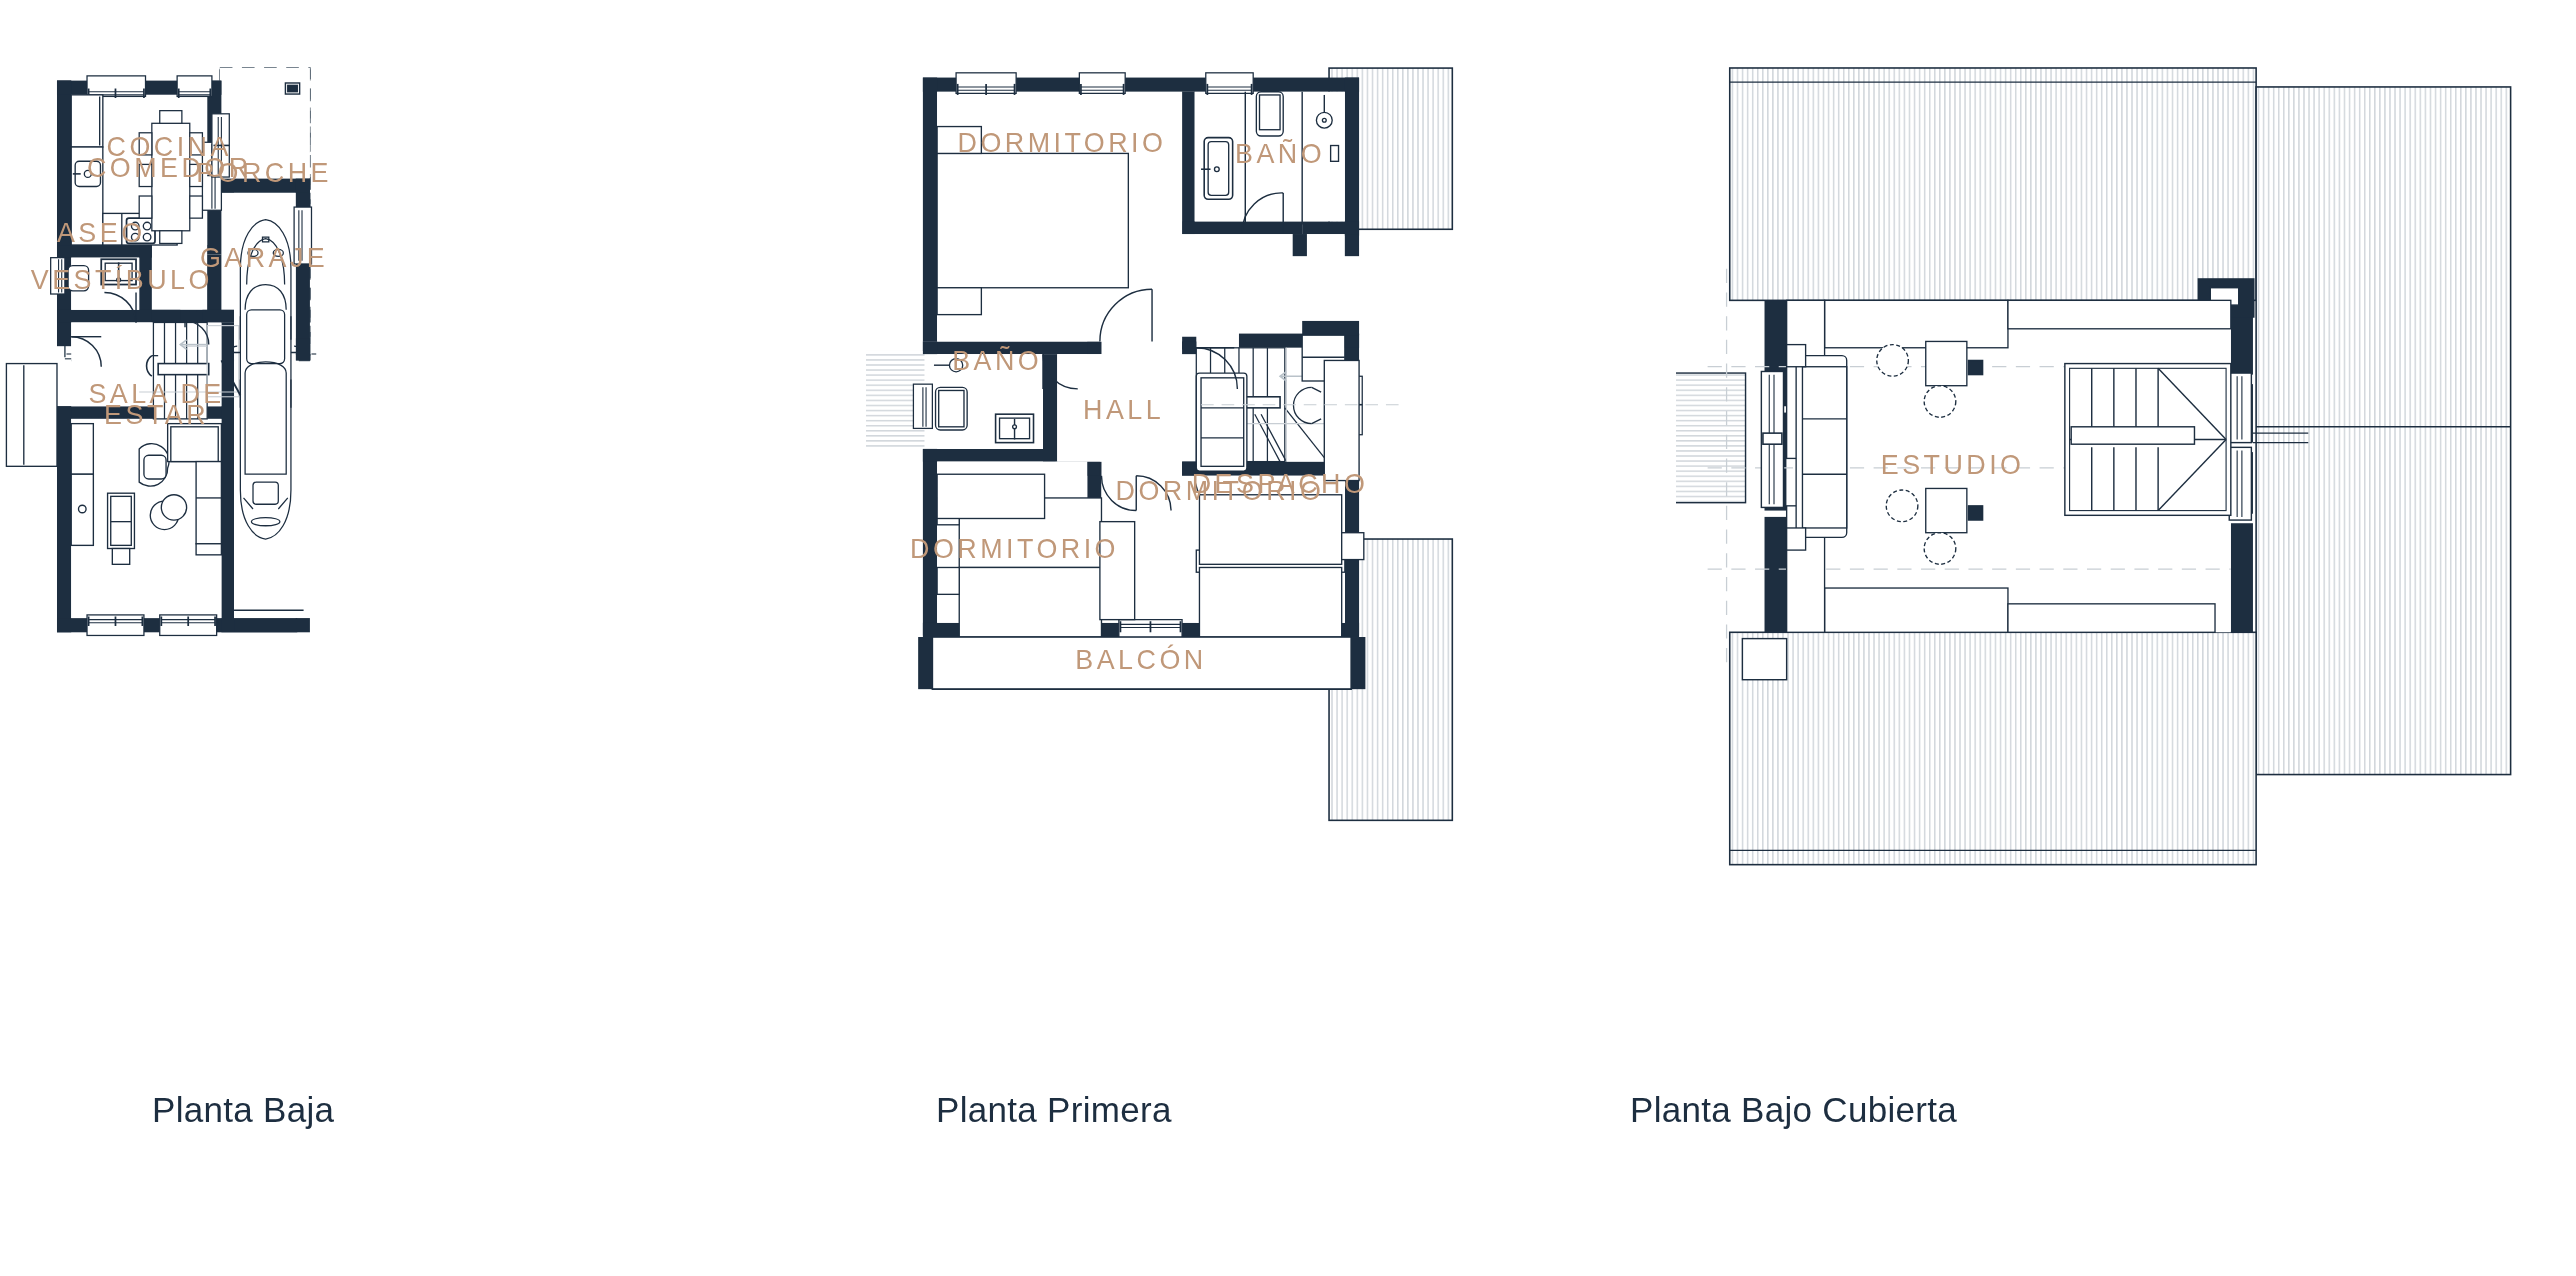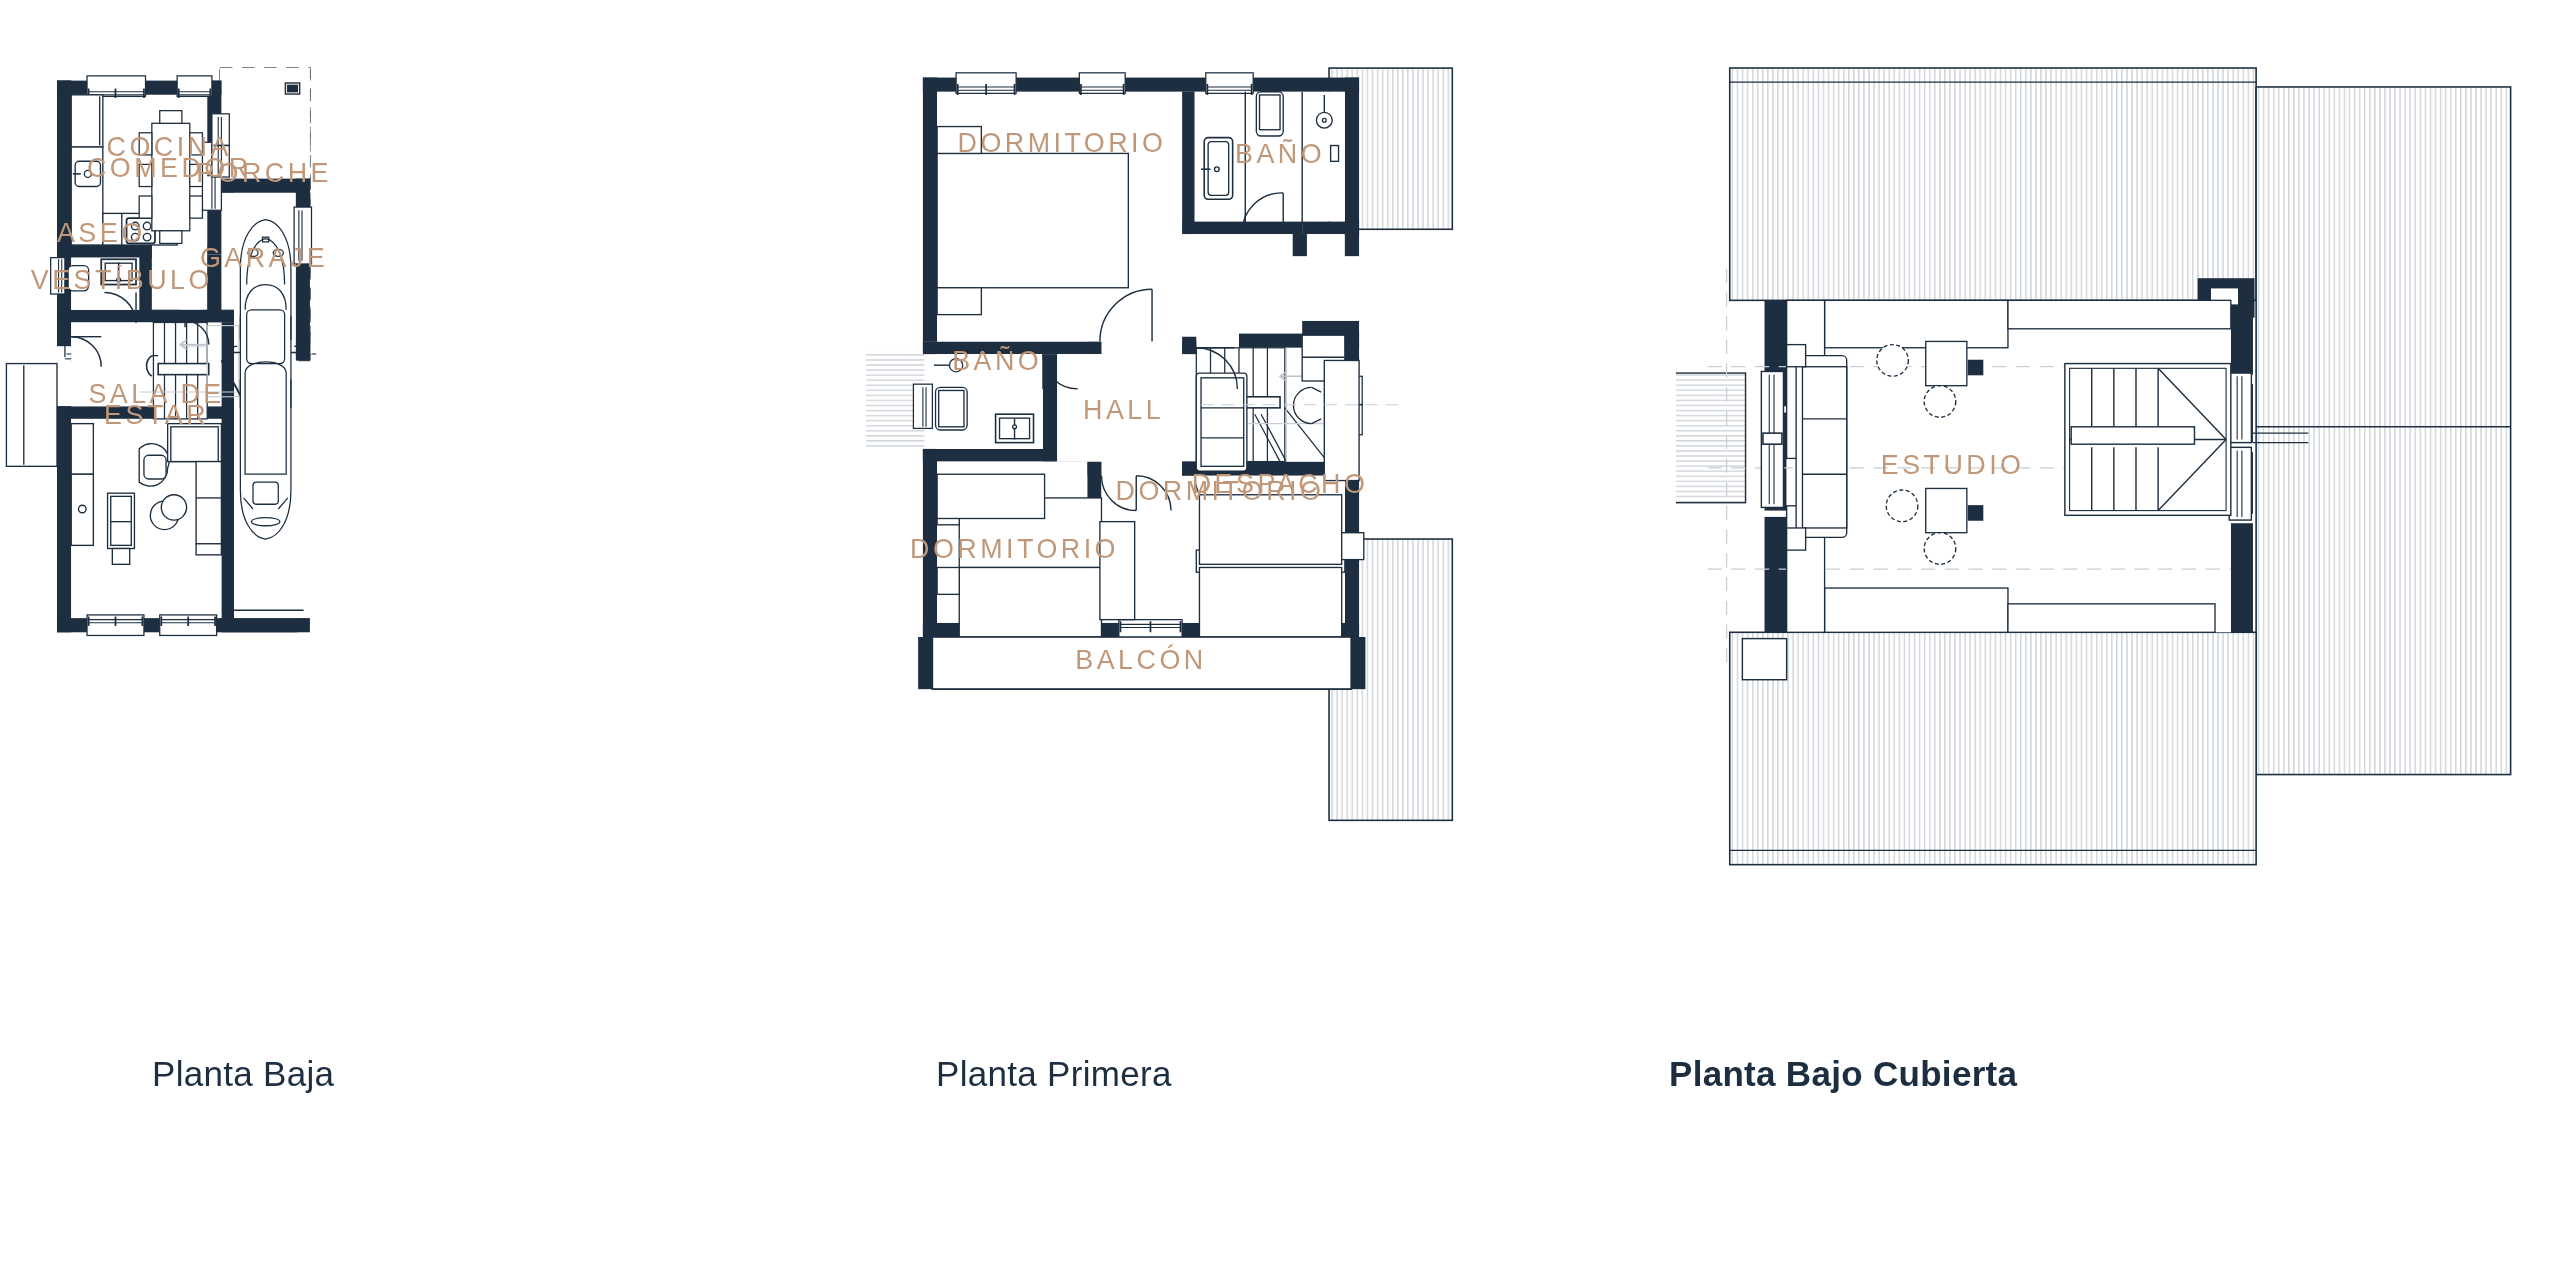--- a/index.html
+++ b/index.html
@@ -5,20 +5,21 @@
   html,body{margin:0;padding:0;background:#ffffff;}
   body{width:2576px;height:1277px;font-family:"Liberation Sans",sans-serif;overflow:hidden;}
   #stage{position:relative;width:2112px;height:1277px;background:#fff;}
   .plan-title{
     position:absolute;
     font-family:"Liberation Sans",sans-serif;
     font-size:35px;
     color:#1d2e40;
     letter-spacing:0.3px;
     white-space:nowrap;
+    margin-top:36px;
   }
   svg{display:block;}
   .room-label{
     font-family:"Liberation Sans",sans-serif;
     fill:#c09879;
     letter-spacing:2.2px;
     font-size:17px;
   }
 </style>
 </head>
@@ -722,16 +723,16 @@
       <g>
         <text class="room-label" x="175" y="300" text-anchor="middle" font-size="10.5">ESTUDIO</text>
       </g>
     </g>
   </svg>
 
   <div class="plan-title" style="left:152px;top:1054px;">Planta Baja</div>
 
   <div class="plan-title" style="left:936px;top:1054px;">Planta Primera</div>
 
-  <div class="plan-title" style="left:1669px;top:1054px;font-weight:bold;">Planta Bajo Cubierta</div>
+  <div class="plan-title" style="left:1630px;top:1054px;">Planta Bajo Cubierta</div>
 
 </div>
 
 
 </body></html>

